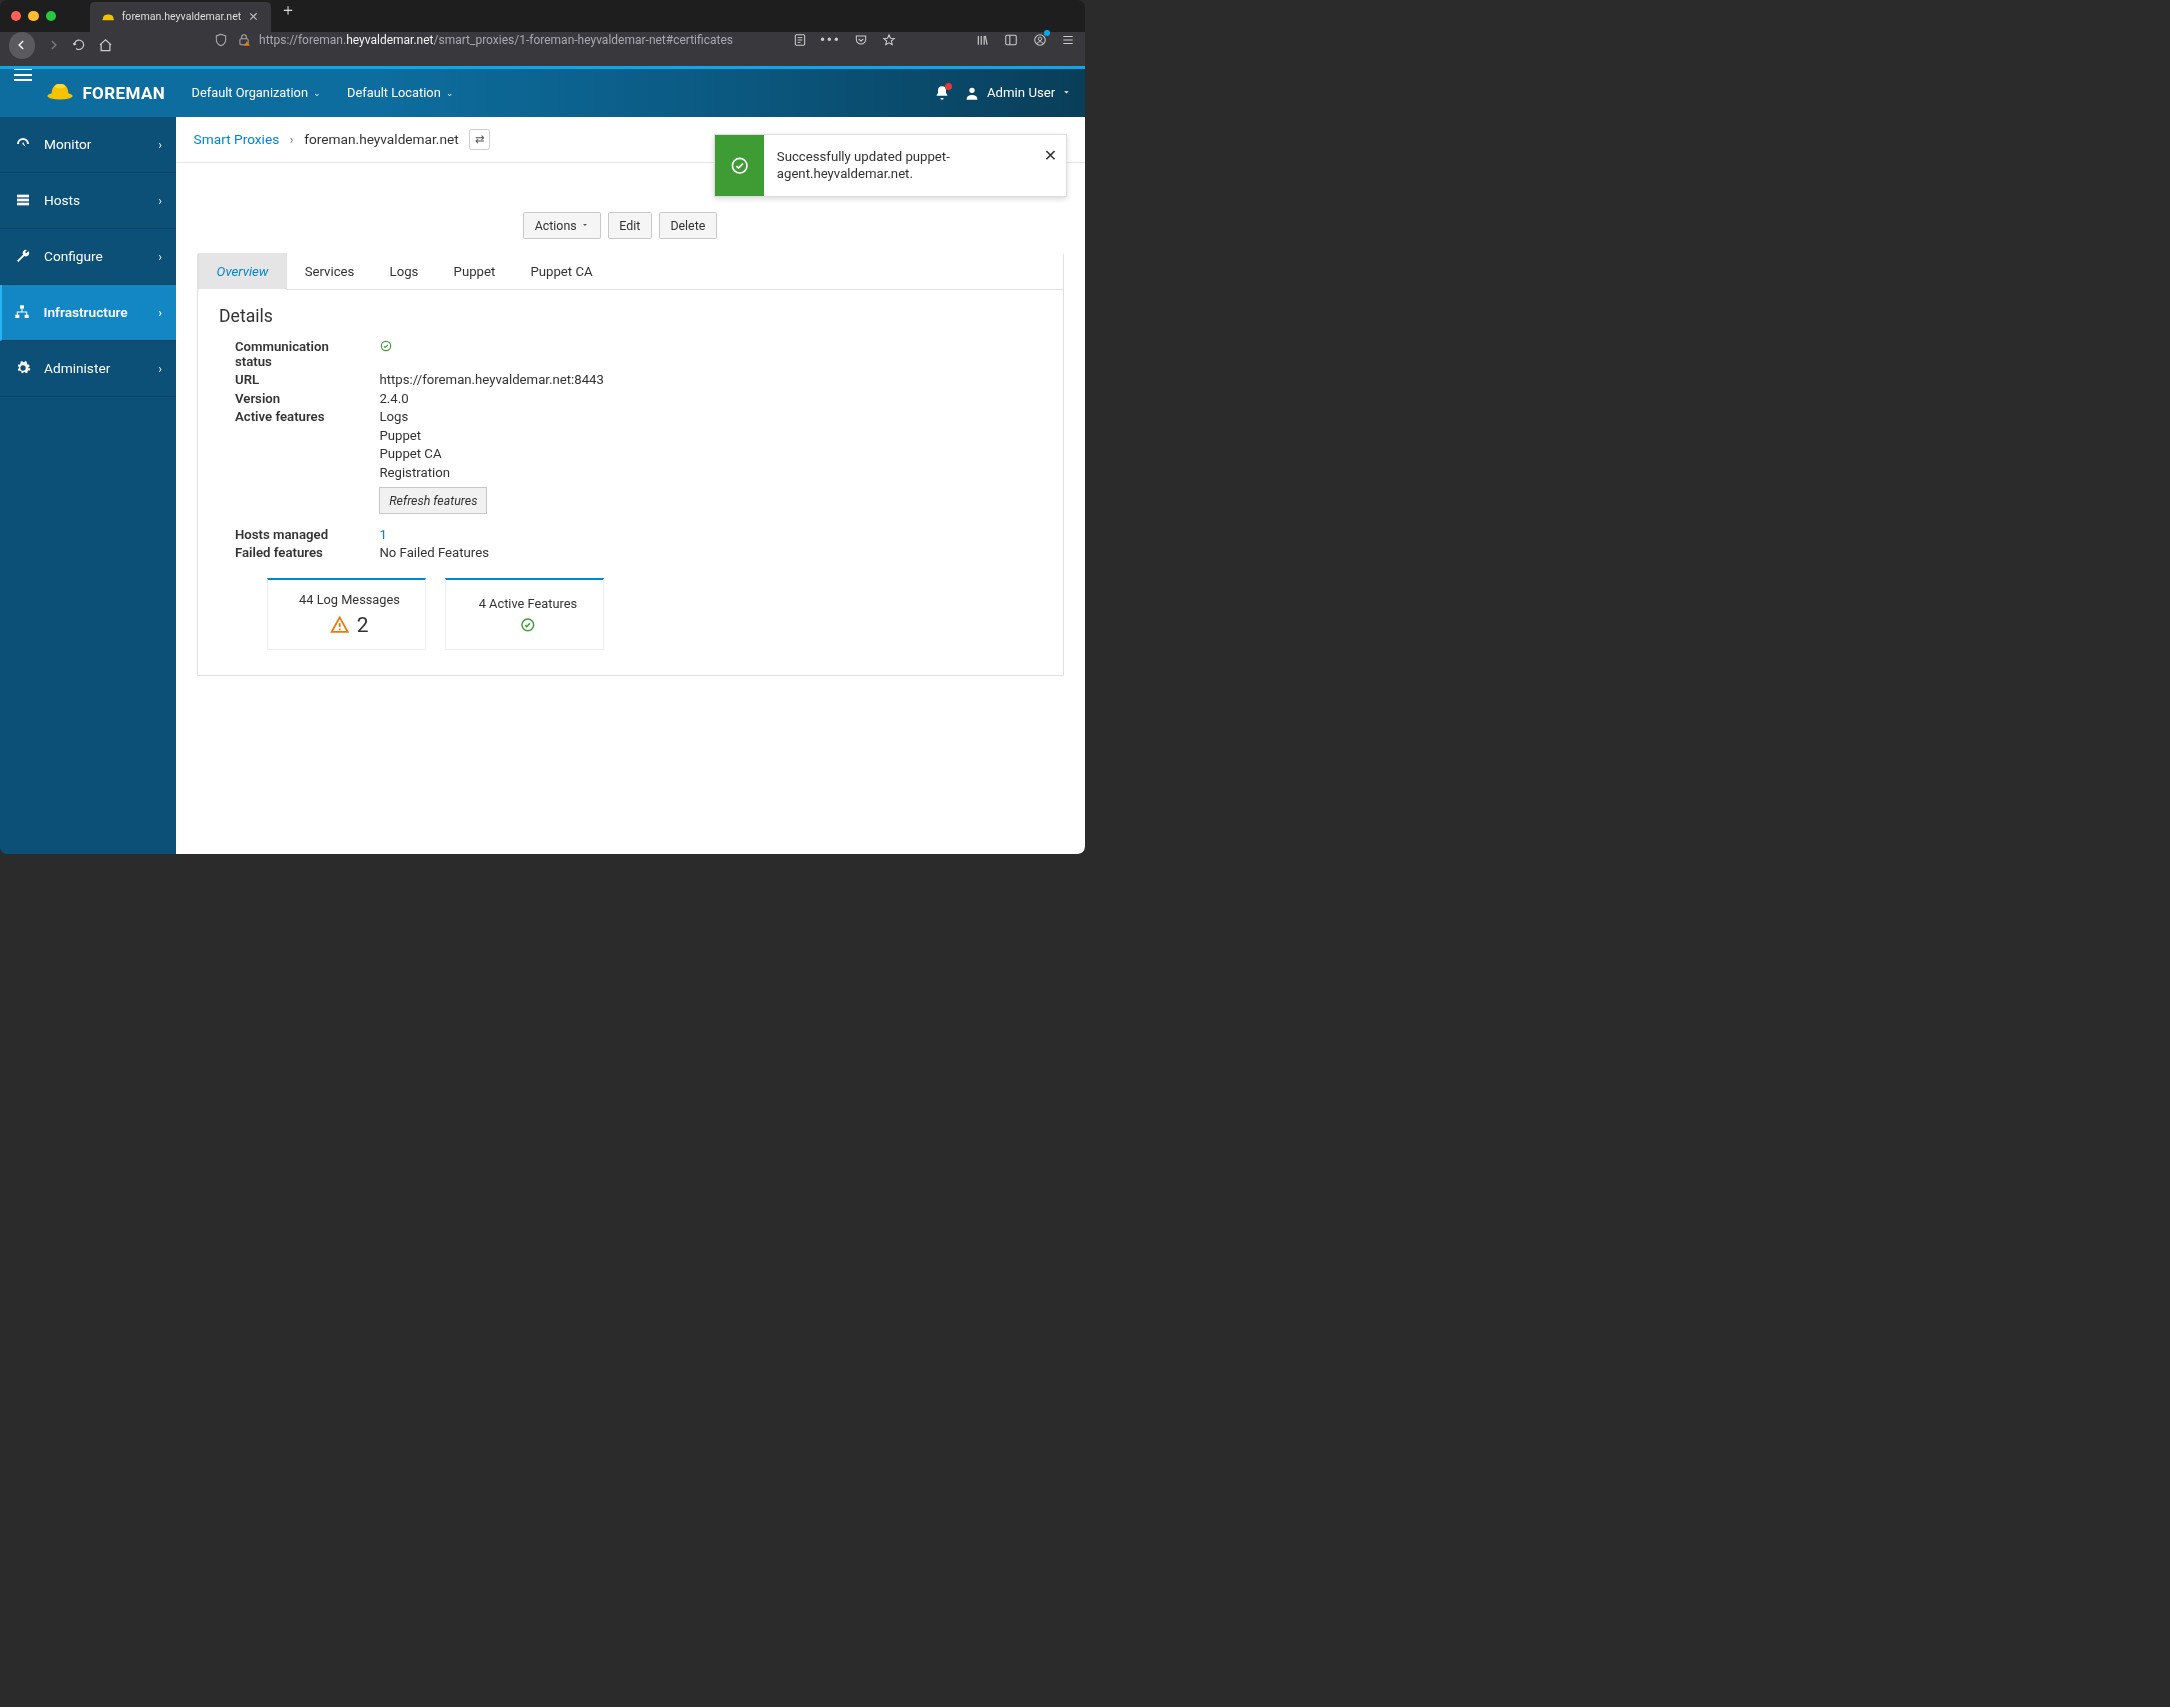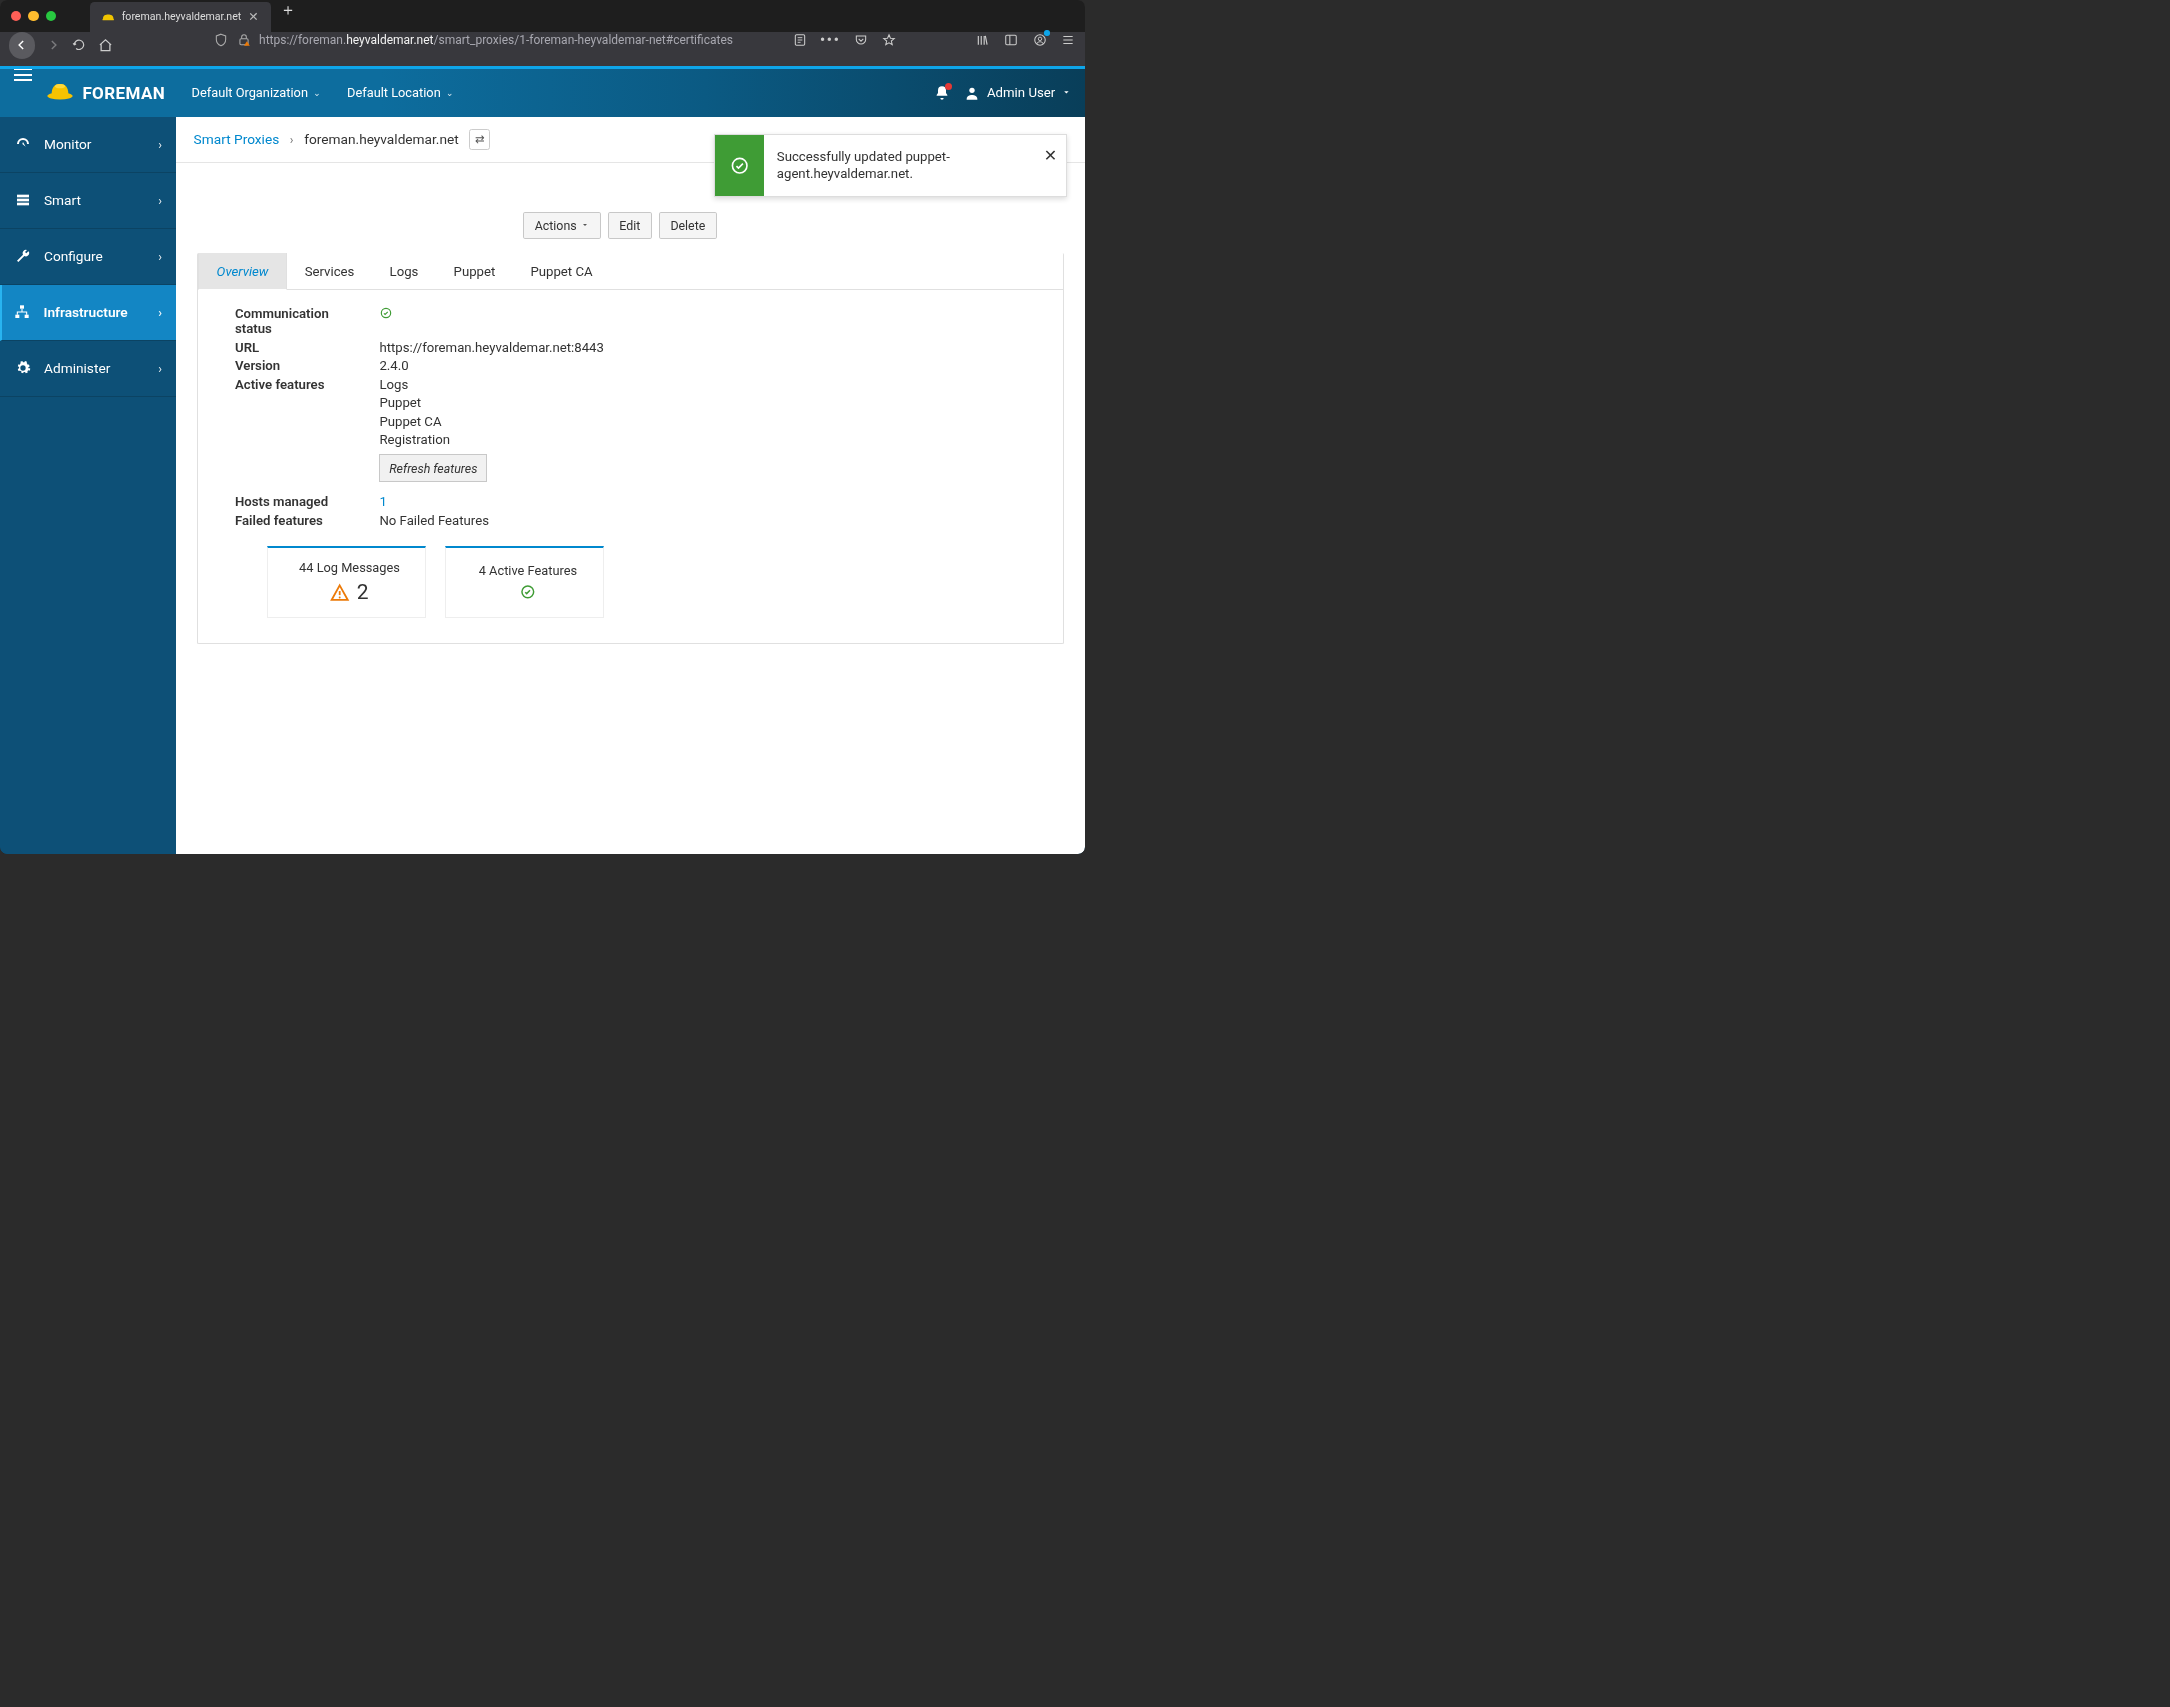--- a/index.html
+++ b/index.html
@@ -279,21 +279,21 @@
         <span class="arrow">›</span>
       </div>
       <div class="sb-item">
         <span class="sb-ico">
           <svg width="16" height="16" viewBox="0 0 24 24">
               <rect x="3" y="4" width="18" height="4" fill="#fff"></rect>
               <rect x="3" y="10" width="18" height="4" fill="#fff"></rect>
               <rect x="3" y="16" width="18" height="4" fill="#fff"></rect>
             </svg>
         </span>
-        <span>Smart</span>
+        <span>Hosts</span>
         <span class="arrow">›</span>
       </div>
       <div class="sb-item">
         <span class="sb-ico">
           <svg width="16" height="16" viewBox="0 0 24 24">
               <path fill="#fff" d="M21 6a5 5 0 0 1-7 6L5 21l-2-2 9-9a5 5 0 0 1 6-7l-3 3 2 2 3-3z"></path>
             </svg>
         </span>
         <span>Configure</span>
         <span class="arrow">›</span>
@@ -355,20 +355,21 @@
       <div class="tabs">
         <div class="tab-strip">
           <div class="tab active">Overview</div>
           <div class="tab">Services</div>
           <div class="tab">Logs</div>
           <div class="tab">Puppet</div>
           <div class="tab">Puppet CA</div>
         </div>
 
         <div class="panel-body">
+          <div class="panel-title">Details</div>
 
           <div class="dl">
             <div class="k">Communication status</div>
             <div>
               <svg class="icon-ok" width="14" height="14" viewBox="0 0 24 24">
                   <circle cx="12" cy="12" r="8" fill="none" stroke="#3f9c35" stroke-width="2"></circle>
                   <path d="M8.5 12.5l2 2 4.5-4.5" fill="none" stroke="#3f9c35" stroke-width="2"></path>
                 </svg>
             </div>
 

